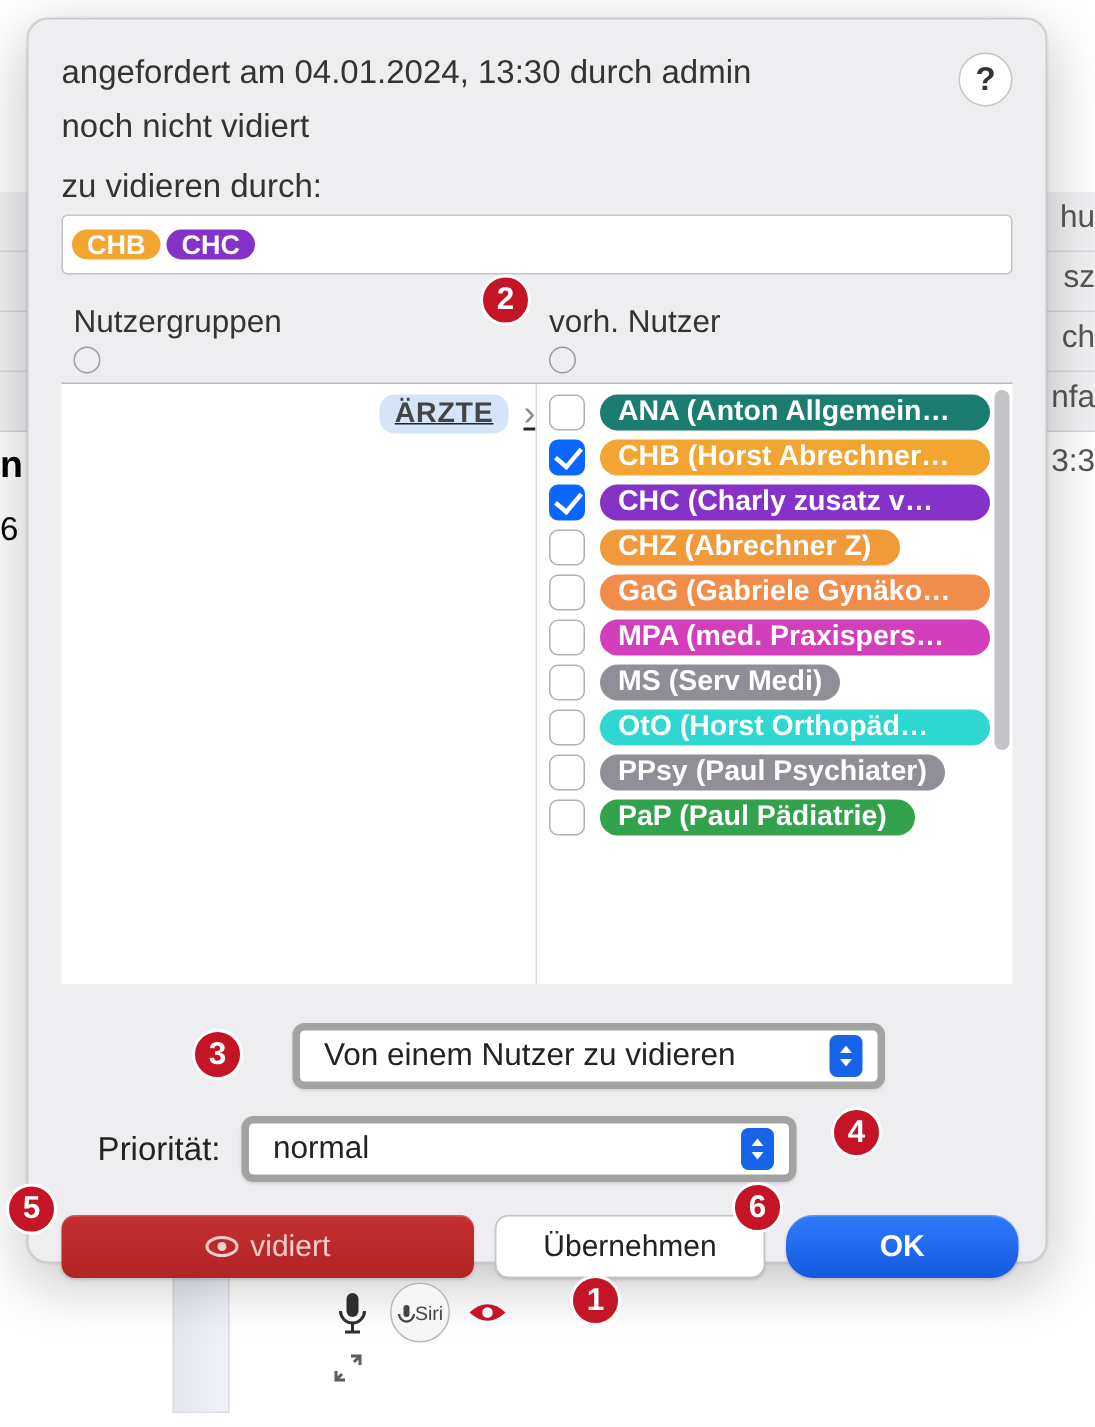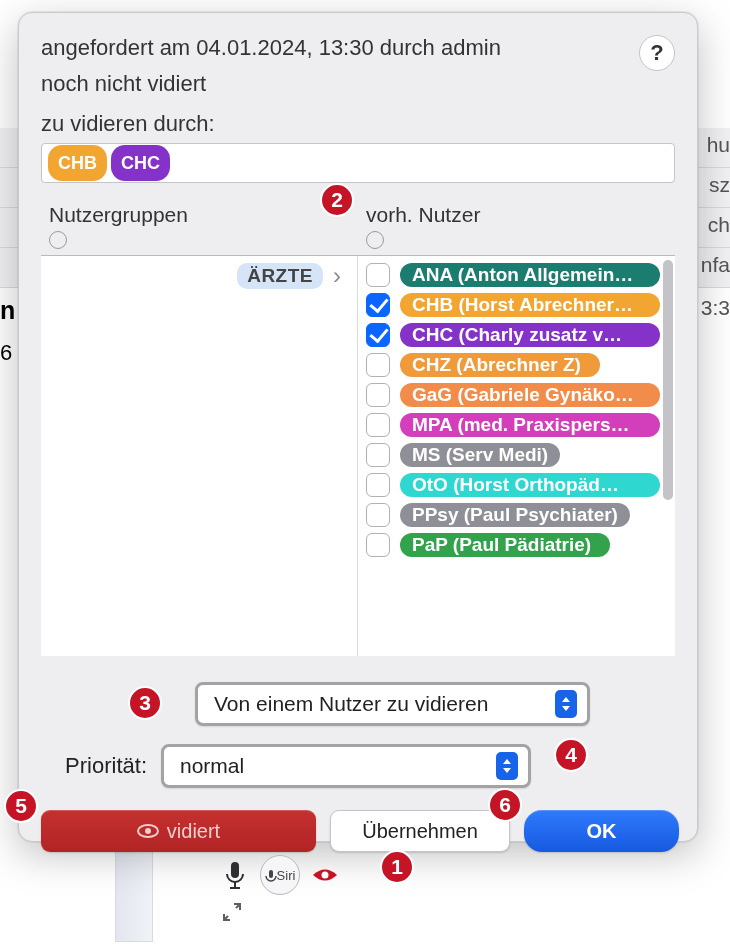--- a/index.html
+++ b/index.html
@@ -83,21 +83,21 @@
     display: flex;
     align-items: center;
     padding: 0 6px;
     gap: 4px;
   }
 
   .pill {
     display: inline-flex;
     align-items: center;
     justify-content: center;
-    height: 36px;
+    height: 20px;
     padding: 0 10px;
     border-radius: 14px;
     color: #ffffff;
     font-size: 18px;
     font-weight: 600;
   }
 
   .lists {
     display: flex;
     margin-top: 14px;
@@ -126,21 +126,22 @@
     overflow: hidden;
     position: relative;
   }
   .left-body {
     border-right: 1px solid #dcdce0;
   }
   .group-item {
     display: flex;
     align-items: center;
     justify-content: flex-end;
-    padding: 6px 16px;
+    padding: 6px 0;
+    text-decoration: underline;
   }
   .group-pill {
     background: #d6e4f7;
     color: #444;
     font-weight: 600;
     padding: 2px 10px;
     border-radius: 10px;
     font-size: 19px;
     letter-spacing: 0.5px;
   }
@@ -213,21 +214,21 @@
 
   .select-row {
     display: flex;
     align-items: center;
     margin-top: 26px;
     gap: 14px;
   }
   .select {
     height: 44px;
     background: #ffffff;
-    border: 3px solid #a3a3a3;
+    border: 5px solid #a3a3a3;
     border-radius: 8px;
     box-shadow: 0 1px 2px rgba(0,0,0,0.1);
     display: flex;
     align-items: center;
     padding: 0 10px 0 16px;
     font-size: 21px;
     position: relative;
     color: #222;
   }
   .select .stepper {

